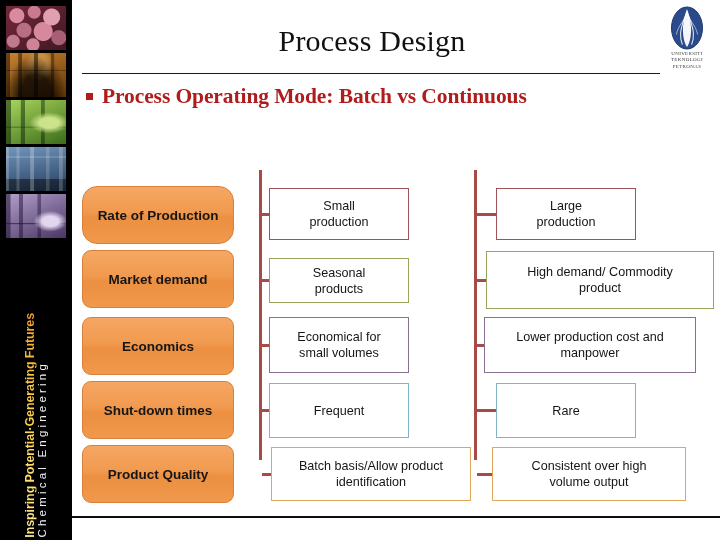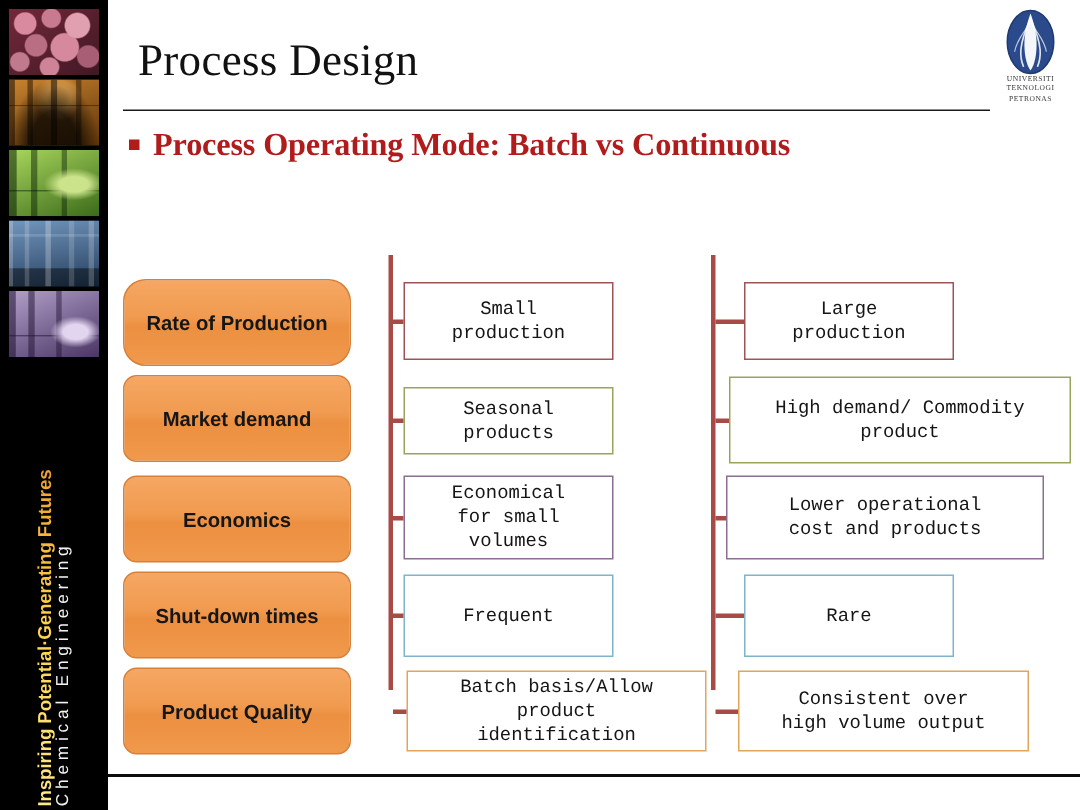--- a/index.html
+++ b/index.html
@@ -122,20 +122,21 @@
     background-clip: text;
     color: transparent;
   }
 
   
   #title {
     position: absolute;
     left: 92px;
     top: 24px;
     width: 560px;
+    text-align: center;
     font-family: "Liberation Serif", serif;
     font-size: 30px;
     color: #111111;
     letter-spacing: .2px;
   }
   #title-rule {
     position: absolute;
     left: 82px;
     top: 73px;
     width: 578px;
@@ -263,21 +264,20 @@
     border: 1.4px solid #999;
     box-sizing: border-box;
     display: flex;
     align-items: center;
     justify-content: center;
     text-align: center;
     color: #151515;
     font-size: 12.6px;
     line-height: 16px;
     padding: 2px 23px;
-    font-family: Liberation Mono, monospace;
   }
 
   
   #footer-rule {
     position: absolute;
     left: 72px;
     top: 516px;
     width: 648px;
     height: 1.5px;
     background: #0d0d0d;
@@ -347,21 +347,21 @@
       <div class="val-box" style="left: 496px; top: 188px; width: 140px; height: 52px; border-color: rgb(158, 84, 87);">Large production</div>
       <div class="stub" style="left: 477px; top: 212.5px; width: 19px;"></div>
       <div class="label-box" style="top: 250px; height: 58px;">Market demand</div>
       <div class="val-box" style="left: 269px; top: 258px; width: 140px; height: 45px; border-color: rgb(154, 164, 92);">Seasonal products</div>
       <div class="stub" style="left: 262px; top: 278.5px; width: 7px;"></div>
       <div class="val-box" style="left: 486px; top: 251px; width: 228px; height: 58px; border-color: rgb(154, 164, 92);">High demand/ Commodity product</div>
       <div class="stub" style="left: 477px; top: 278.5px; width: 9px;"></div>
       <div class="label-box" style="top: 317px; height: 58px;">Economics</div>
       <div class="val-box" style="left: 269px; top: 317px; width: 140px; height: 56px; border-color: rgb(138, 111, 147);">Economical for small volumes</div>
       <div class="stub" style="left: 262px; top: 343.5px; width: 7px;"></div>
-      <div class="val-box" style="left: 484px; top: 317px; width: 212px; height: 56px; border-color: rgb(138, 111, 147);">Lower operational cost and products</div>
+      <div class="val-box" style="left: 484px; top: 317px; width: 212px; height: 56px; border-color: rgb(138, 111, 147);">Lower production cost and manpower</div>
       <div class="stub" style="left: 477px; top: 343.5px; width: 7px;"></div>
       <div class="label-box" style="top: 381px; height: 58px;">Shut-down times</div>
       <div class="val-box" style="left: 269px; top: 383px; width: 140px; height: 55px; border-color: rgb(127, 180, 201);">Frequent</div>
       <div class="stub" style="left: 262px; top: 409px; width: 7px;"></div>
       <div class="val-box" style="left: 496px; top: 383px; width: 140px; height: 55px; border-color: rgb(127, 180, 201);">Rare</div>
       <div class="stub" style="left: 477px; top: 409px; width: 19px;"></div>
       <div class="label-box" style="top: 445px; height: 58px;">Product Quality</div>
       <div class="val-box" style="left: 271px; top: 447px; width: 200px; height: 54px; border-color: rgb(224, 166, 90);">Batch basis/Allow product identification</div>
       <div class="stub" style="left: 262px; top: 472.5px; width: 9px;"></div>
       <div class="val-box" style="left: 492px; top: 447px; width: 194px; height: 54px; border-color: rgb(224, 166, 90);">Consistent over high volume output</div>

